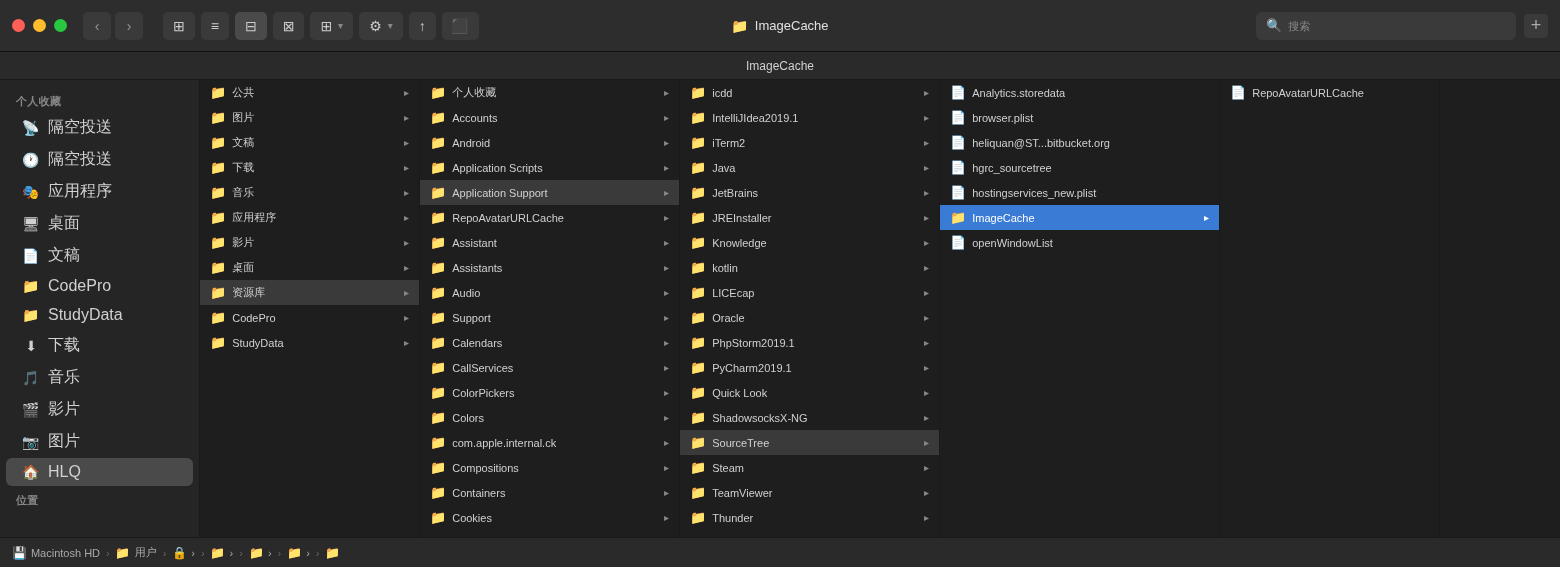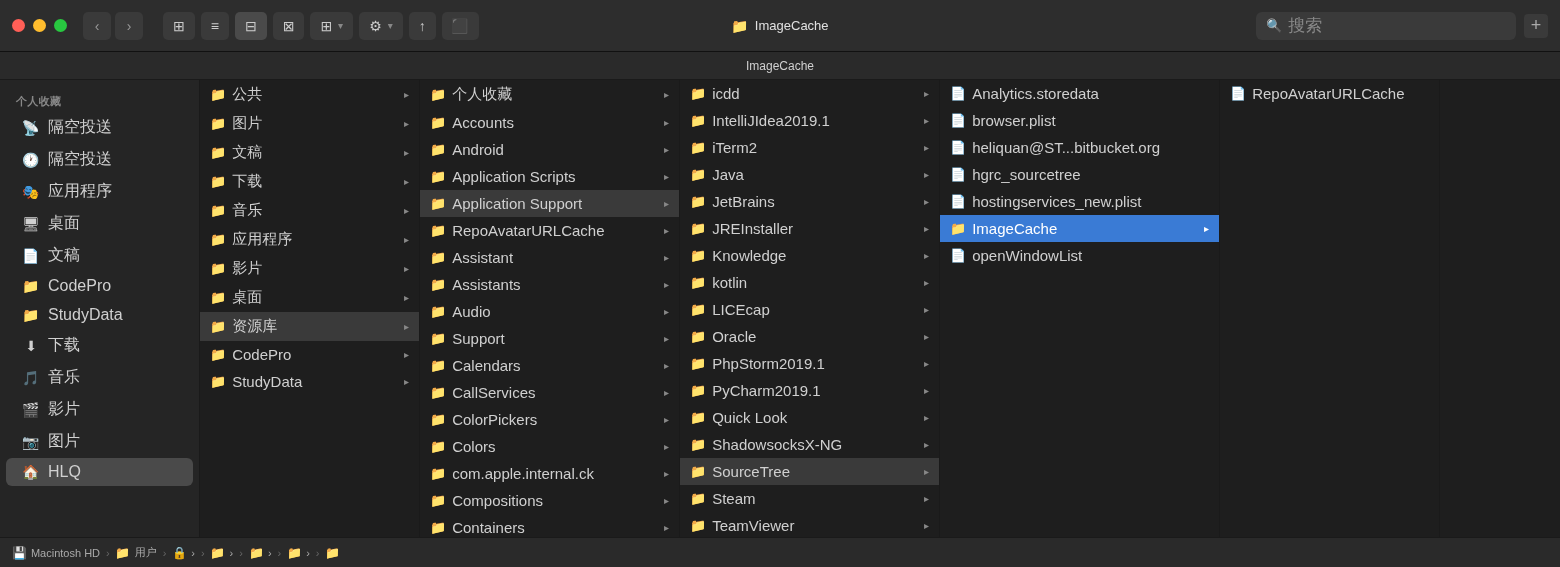--- a/index.html
+++ b/index.html
@@ -106,21 +106,21 @@
       padding: 0 10px;
       height: 28px;
       width: 260px;
       gap: 6px;
     }
     .search-bar input {
       background: transparent;
       border: none;
       outline: none;
       color: #e5e5e5;
-      font-size: 17px;
+      font-size: 11px;
       width: 100%;
     }
     .search-bar input::placeholder { color: #888; }
 
     .plus-btn {
       width: 24px;
       height: 24px;
       background: #3a3a3a;
       border-radius: 4px;
       display: flex;
@@ -213,21 +213,21 @@
     }
     .col-item.selected { background: #3a7bd5; color: #fff; }
     .col-item.selected-child { background: #3a3a3a; }
 
     .col-item-icon {
       font-size: 13px;
       flex-shrink: 0;
     }
     .col-item-label {
       flex: 1;
-      font-size: 15px;
+      font-size: 11px;
       white-space: nowrap;
       overflow: hidden;
       text-overflow: ellipsis;
     }
     .col-item-arrow {
       font-size: 10px;
       color: #888;
       flex-shrink: 0;
     }
     .col-item.selected .col-item-arrow { color: #fff; }
@@ -354,20 +354,21 @@
       <span class="sidebar-label">影片</span>
     </div>
     <div class="sidebar-item">
       <span class="sidebar-icon">📷</span>
       <span class="sidebar-label">图片</span>
     </div>
     <div class="sidebar-item active">
       <span class="sidebar-icon">🏠</span>
       <span class="sidebar-label">HLQ</span>
     </div>
+    <div class="sidebar-section-label">位置</div>
   </div>
 
   <div class="columns-area">
 
     <div class="column">
       <div class="col-item">
         <span class="col-item-icon icon-blue">📁</span>
         <span class="col-item-label">公共</span>
         <span class="col-item-arrow">▸</span>
       </div>

